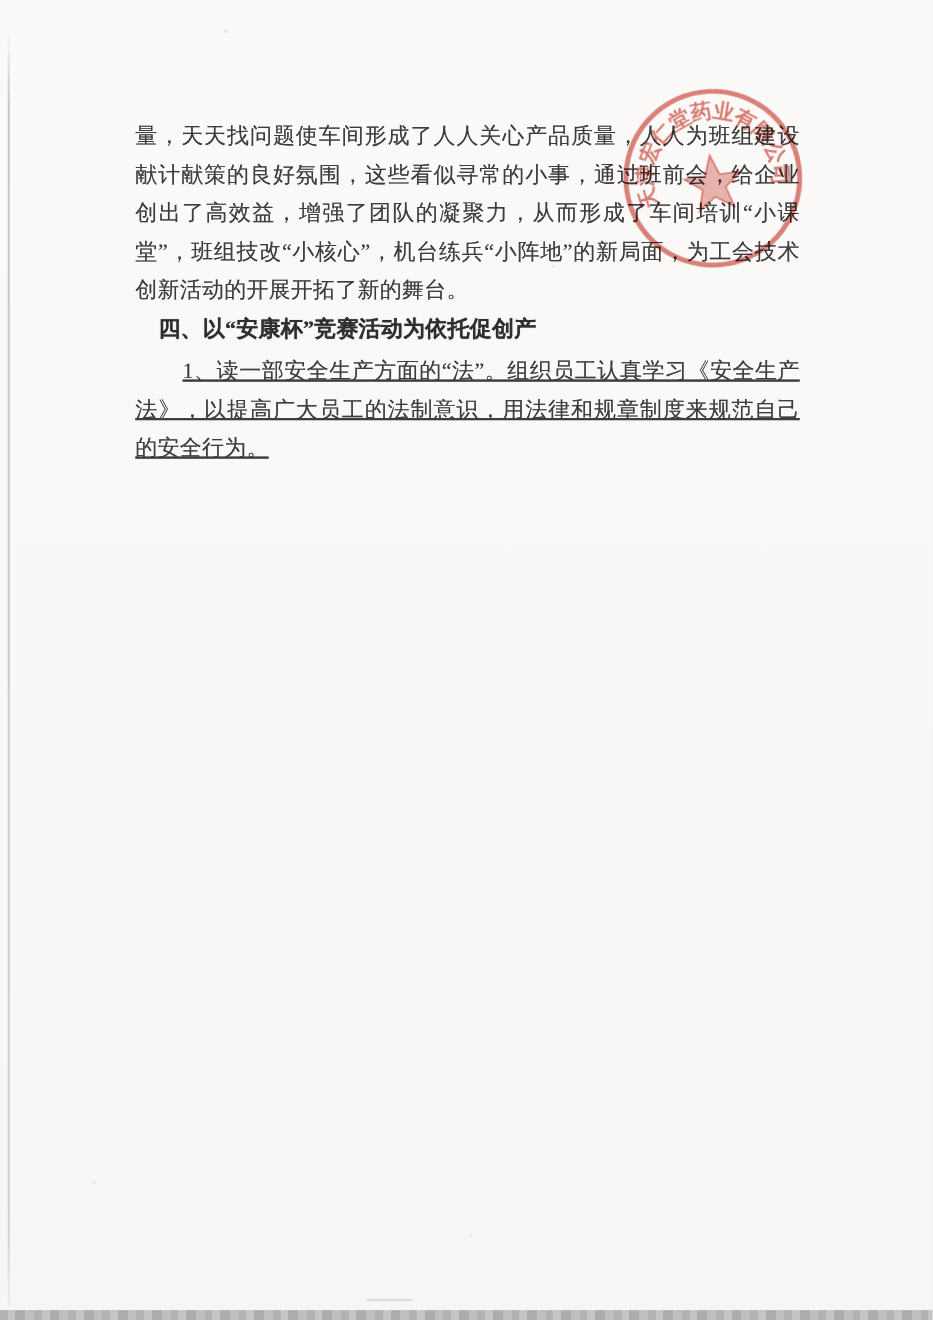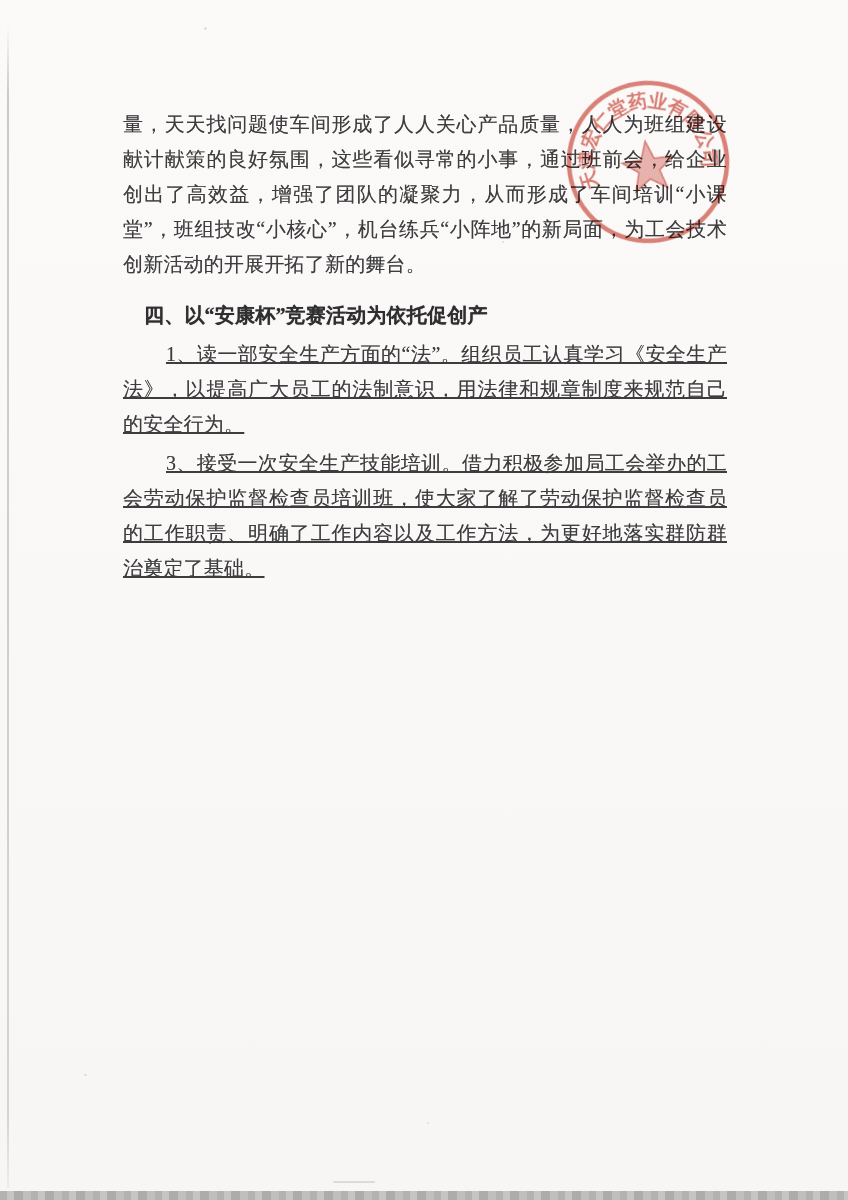--- a/index.html
+++ b/index.html
@@ -25,21 +25,21 @@
   .speck.s3{left:84px;top:1074px;width:3px;height:2px;}
   .speck.s4{left:427px;top:1122px;width:2px;height:2px;}
 
   .text-block{position:absolute;left:123px;top:107px;width:604px;}
   .text-block p{
     margin:0;font-size:20px;line-height:35px;color:#3d3d3f;
     text-align:justify;text-justify:inter-ideograph;letter-spacing:.2px;
     text-shadow:0 0 .6px rgba(70,70,72,.55);
   }
   .text-block p.ind{text-indent:2.15em;margin-top:4px;text-decoration:underline;}
-  .text-block p.heading{font-weight:bold;color:#2e2e30;text-indent:1.05em;margin-top:16px;text-shadow:0 0 .7px rgba(46,46,48,.8);}
+  .text-block p.heading{font-weight:bold;color:#2e2e30;text-indent:1.05em;margin-top:0;text-shadow:0 0 .7px rgba(46,46,48,.8);}
 
   .seal{
     position:absolute;left:548px;top:62px;width:200px;height:200px;
     transform:rotate(-8deg);mix-blend-mode:multiply;opacity:.85;filter:blur(.3px);
     pointer-events:none;
   }
   .seal text{font-family:"Liberation Serif","DejaVu Serif",serif;font-weight:bold;}
 </style>
 </head>
 <body>
@@ -51,21 +51,20 @@
   <div class="smudge"></div>
   <div class="speck s1"></div>
   <div class="speck s2"></div>
   <div class="speck s3"></div>
   <div class="speck s4"></div>
 
   <div class="text-block">
     <p class="body">量，天天找问题使车间形成了人人关心产品质量，人人为班组建设献计献策的良好氛围，这些看似寻常的小事，通过班前会，给企业创出了高效益，增强了团队的凝聚力，从而形成了车间培训“小课堂”，班组技改“小核心”，机台练兵“小阵地”的新局面，为工会技术创新活动的开展开拓了新的舞台。</p>
     <p class="heading">四、以“安康杯”竞赛活动为依托促创产</p>
     <p class="ind">1、读一部安全生产方面的“法”。组织员工认真学习《安全生产法》，以提高广大员工的法制意识，用法律和规章制度来规范自己的安全行为。</p>
-    <p class="ind">3、接受一次安全生产技能培训。借力积极参加局工会举办的工会劳动保护监督检查员培训班，使大家了解了劳动保护监督检查员的工作职责、明确了工作内容以及工作方法，为更好地落实群防群治奠定了基础。</p>
   </div>
 
   <svg class="seal" viewBox="-100 -100 200 200" aria-hidden="true">
     <circle r="79" fill="none" stroke="#cf5348" stroke-width="4.5" stroke-opacity="0.85"></circle>
     <path d="M 0 -21 L 6.5 -2.9 L 25.7 -2.3 L 10.5 9.4 L 15.9 27.8 L 0 17 L -15.9 27.8 L -10.5 9.4 L -25.7 -2.3 L -6.5 -2.9 Z" fill="#cf5348" fill-opacity="0.5" stroke="#cf5348" stroke-opacity="0.8" stroke-width="1.6"></path>
     <path id="sealArc" d="M -52 18 A 55 55 0 1 1 52 18" fill="none"></path>
     <text font-size="19" fill="#cf5348" fill-opacity="0.9">
       <textPath href="#sealArc" startOffset="0" textLength="205" lengthAdjust="spacing">天津宏仁堂药业有限公司</textPath>
     </text>
   </svg>

